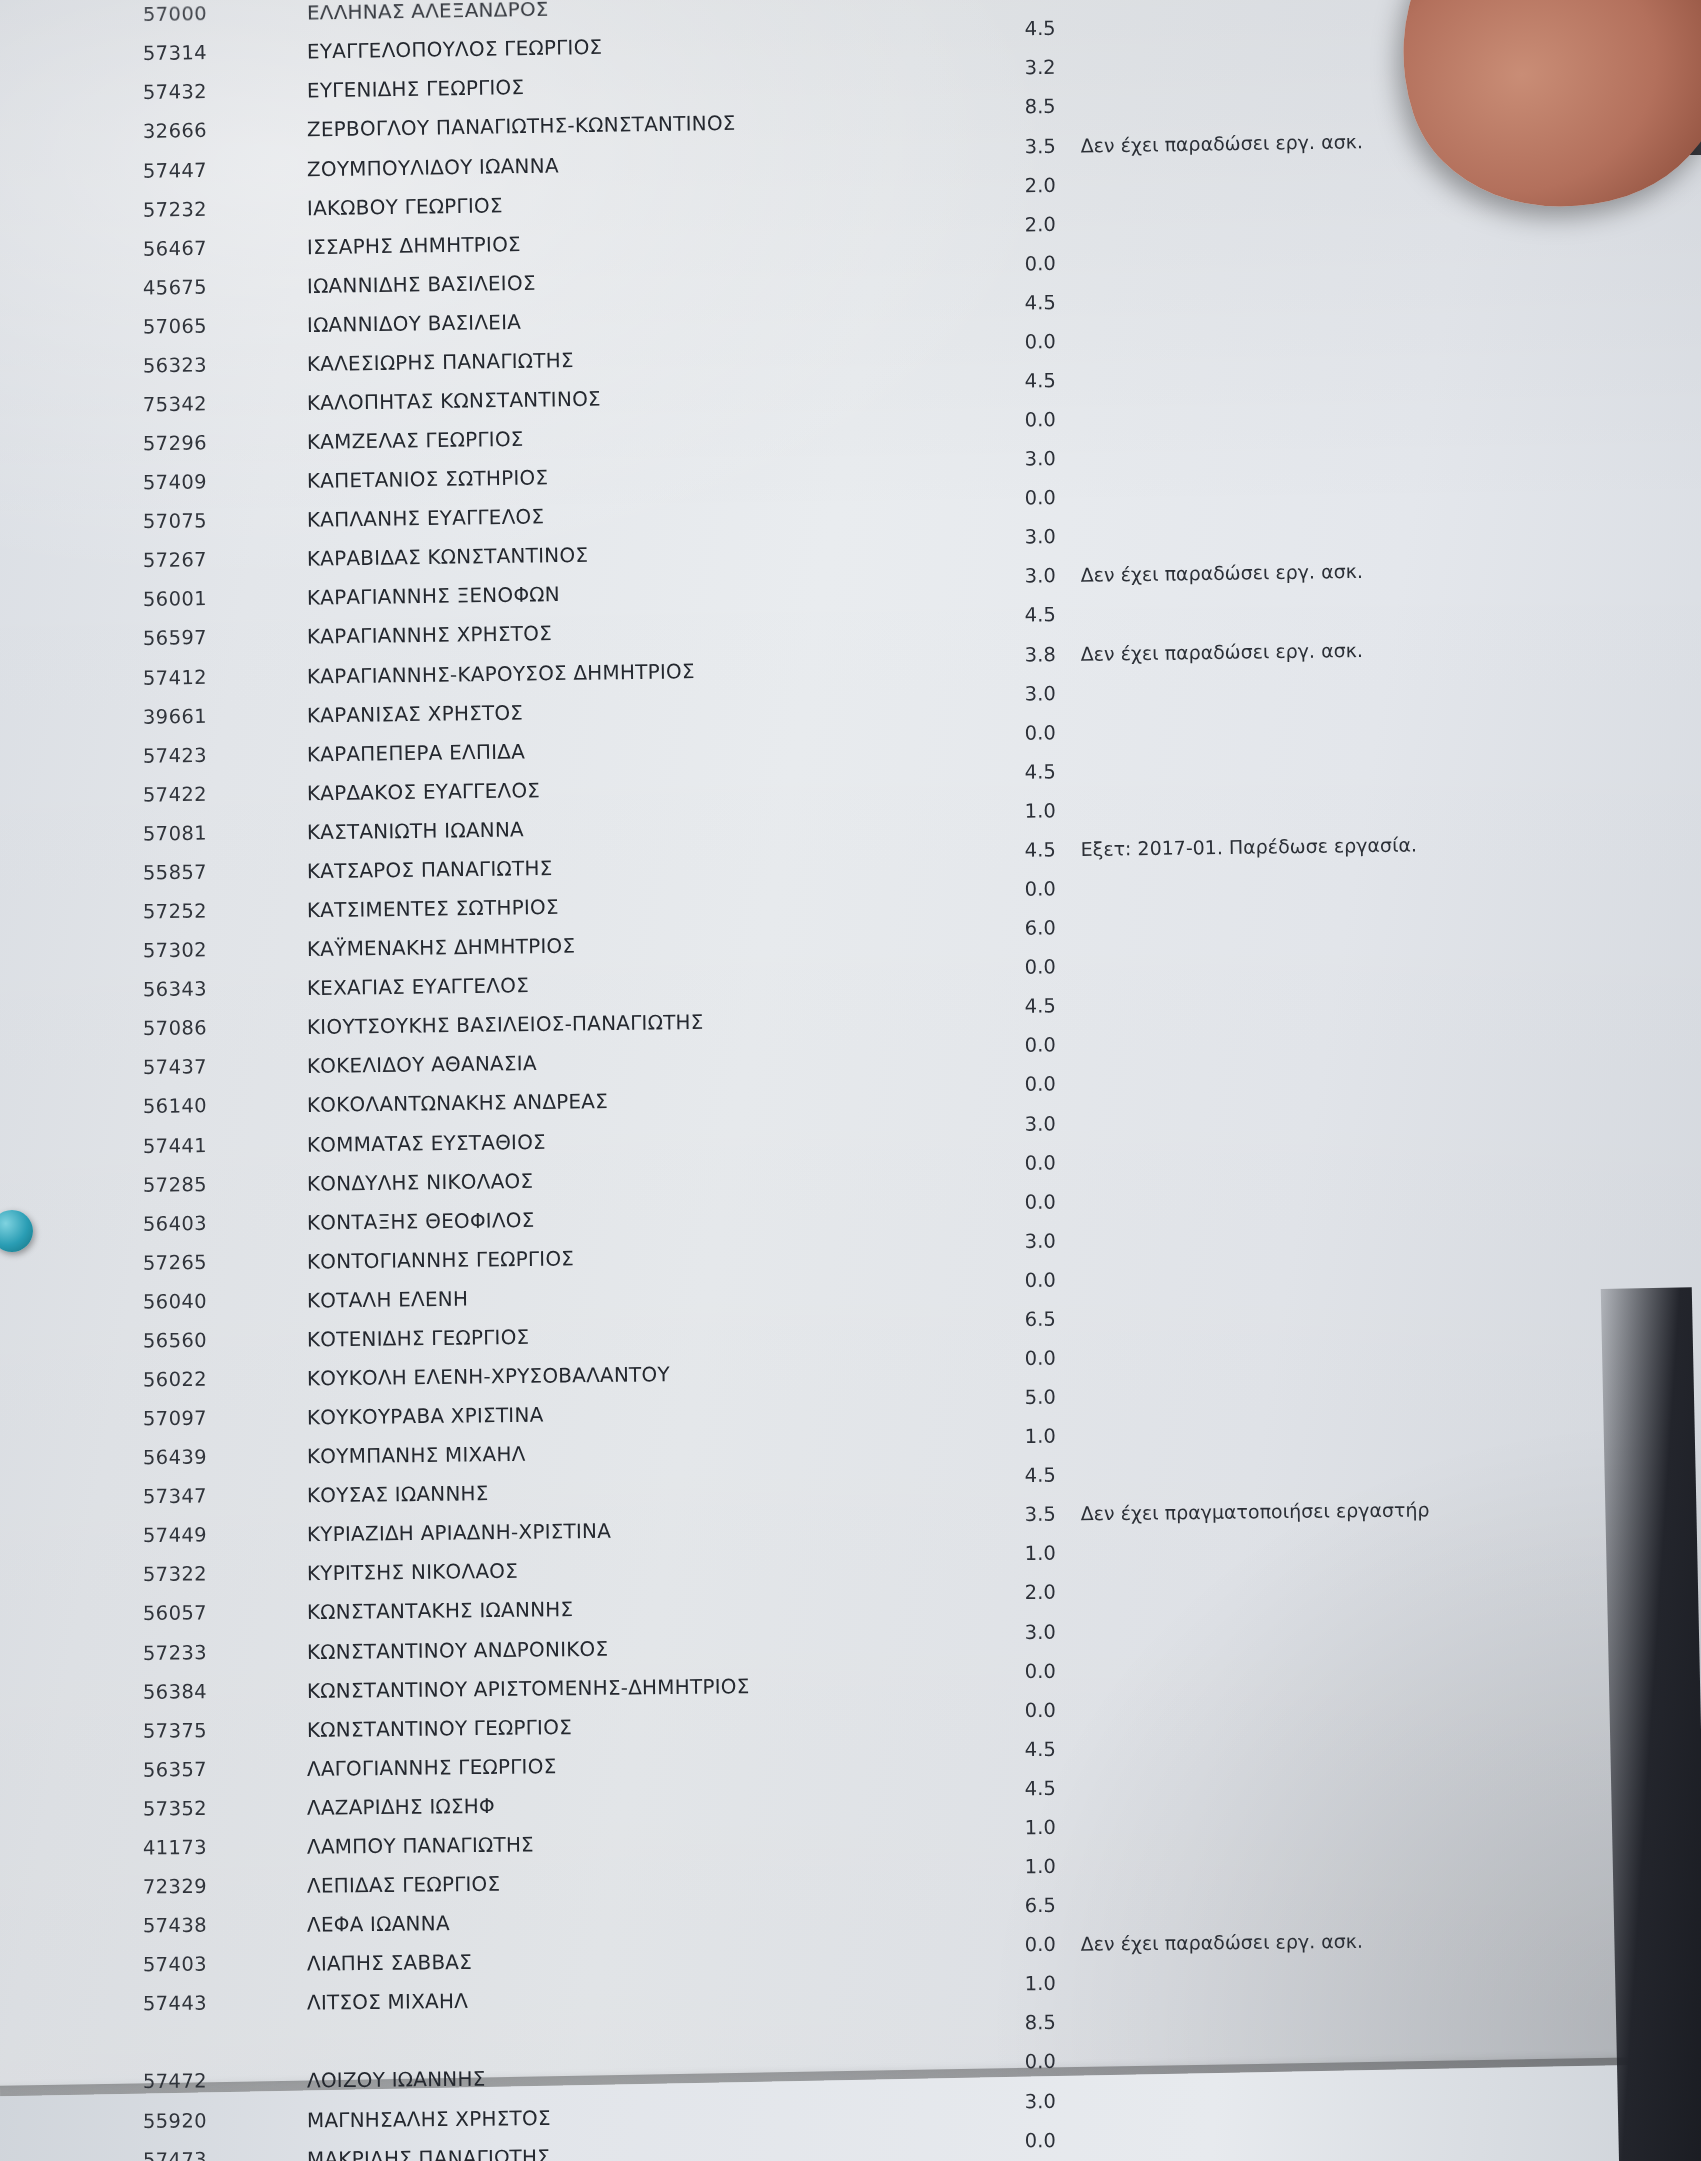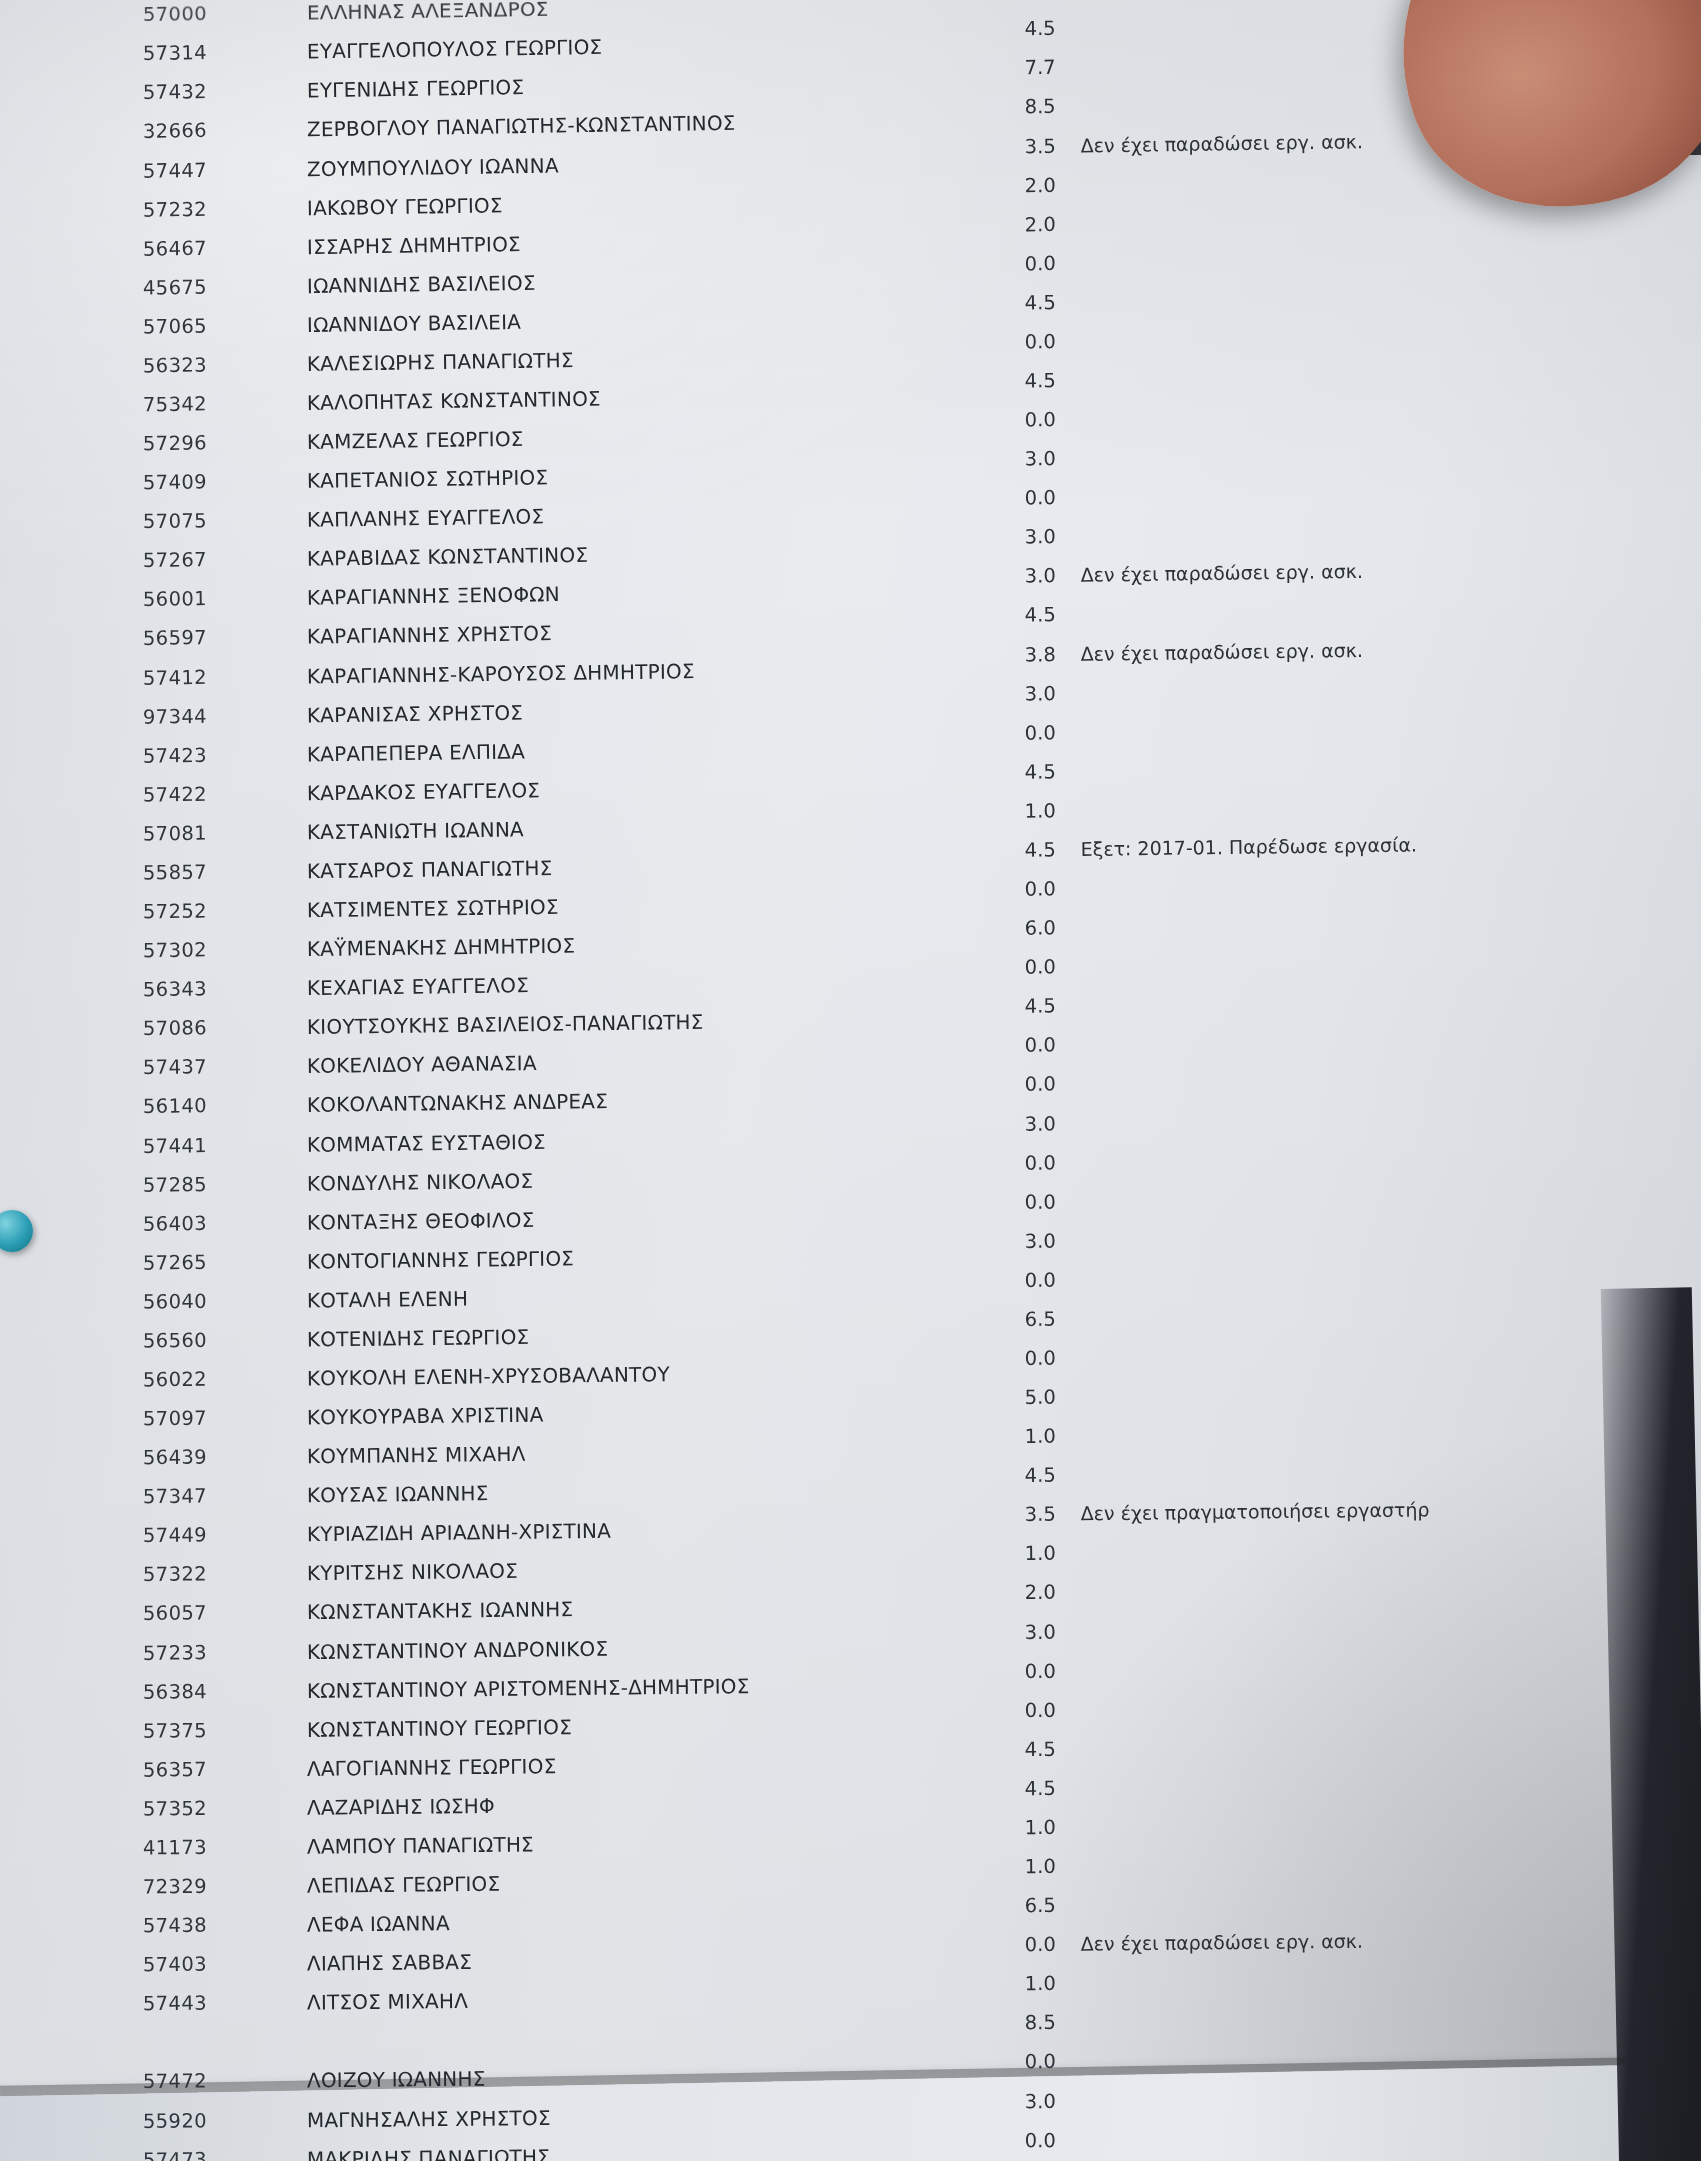--- a/index.html
+++ b/index.html
@@ -178,21 +178,21 @@
       </div>
       <div class="row" style="top: 31px; transform: rotate(-0.894deg);">
         <span class="c-id">57314</span>
         <span class="c-name">ΕΥΑΓΓΕΛΟΠΟΥΛΟΣ ΓΕΩΡΓΙΟΣ</span>
         <span class="c-grade">4.5</span>
         <span class="c-note"></span>
       </div>
       <div class="row" style="top: 70px; transform: rotate(-0.888deg);">
         <span class="c-id">57432</span>
         <span class="c-name">ΕΥΓΕΝΙΔΗΣ ΓΕΩΡΓΙΟΣ</span>
-        <span class="c-grade">7.7</span>
+        <span class="c-grade">3.2</span>
         <span class="c-note"></span>
       </div>
       <div class="row" style="top: 109px; transform: rotate(-0.881deg);">
         <span class="c-id">32666</span>
         <span class="c-name">ΖΕΡΒΟΓΛΟΥ ΠΑΝΑΓΙΩΤΗΣ-ΚΩΝΣΤΑΝΤΙΝΟΣ</span>
         <span class="c-grade">8.5</span>
         <span class="c-note"></span>
       </div>
       <div class="row" style="top: 149px; transform: rotate(-0.875deg);">
         <span class="c-id">57447</span>
@@ -272,21 +272,21 @@
         <span class="c-grade">4.5</span>
         <span class="c-note"></span>
       </div>
       <div class="row" style="top: 657px; transform: rotate(-0.794deg);">
         <span class="c-id">57412</span>
         <span class="c-name">ΚΑΡΑΓΙΑΝΝΗΣ-ΚΑΡΟΥΣΟΣ ΔΗΜΗΤΡΙΟΣ</span>
         <span class="c-grade">3.8</span>
         <span class="c-note">Δεν έχει παραδώσει εργ. ασκ.</span>
       </div>
       <div class="row" style="top: 696px; transform: rotate(-0.787deg);">
-        <span class="c-id">97344</span>
+        <span class="c-id">39661</span>
         <span class="c-name">ΚΑΡΑΝΙΣΑΣ ΧΡΗΣΤΟΣ</span>
         <span class="c-grade">3.0</span>
         <span class="c-note"></span>
       </div>
       <div class="row" style="top: 735px; transform: rotate(-0.781deg);">
         <span class="c-id">57423</span>
         <span class="c-name">ΚΑΡΑΠΕΠΕΡΑ ΕΛΠΙΔΑ</span>
         <span class="c-grade">0.0</span>
         <span class="c-note"></span>
       </div>

